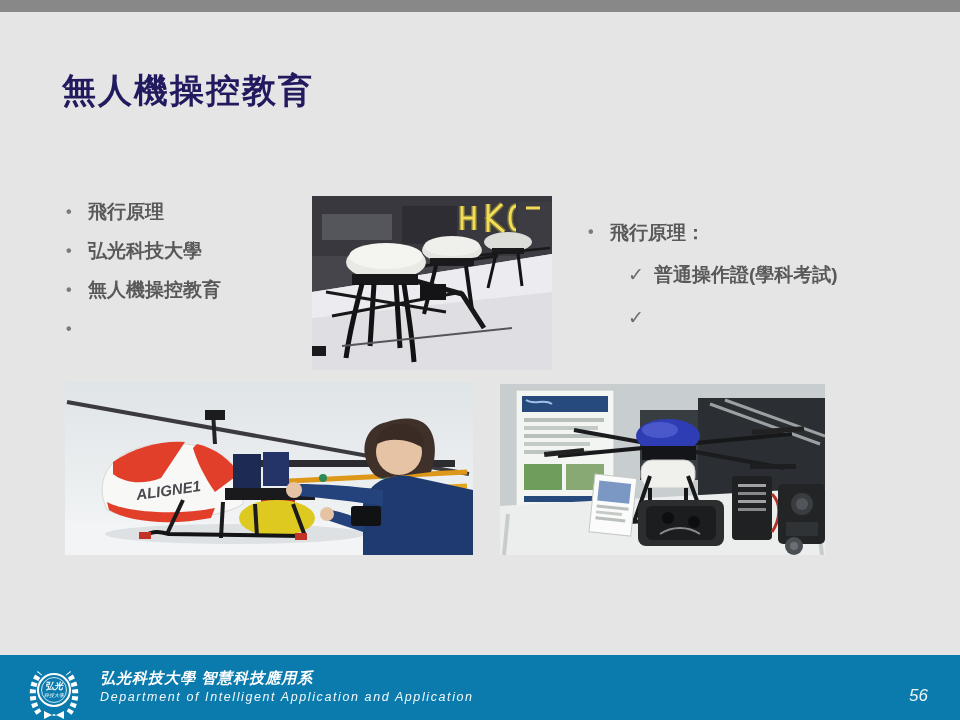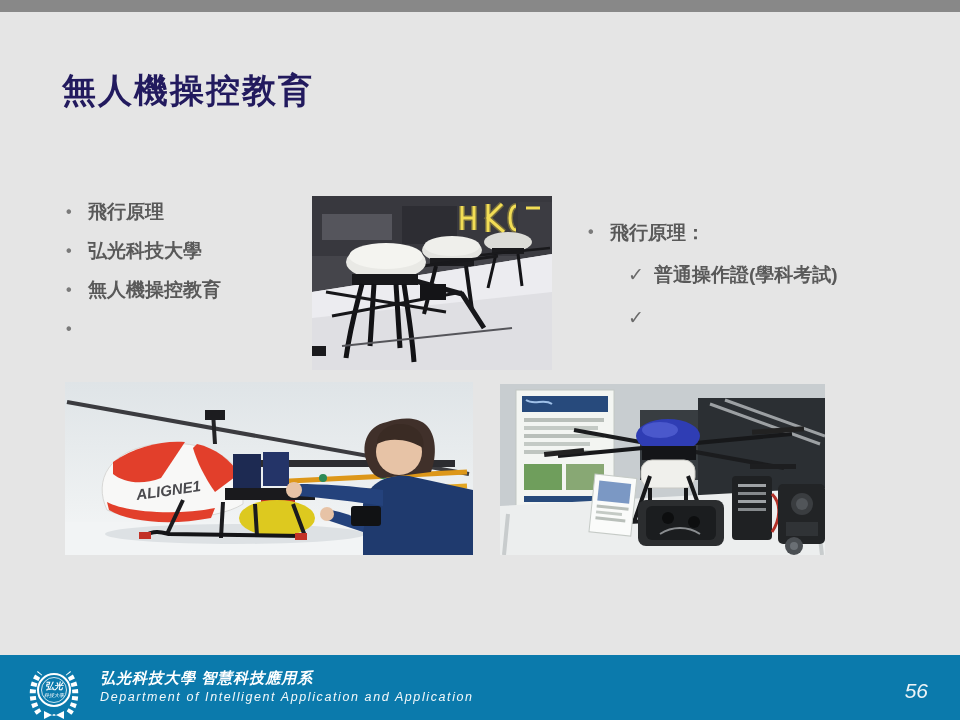--- a/index.html
+++ b/index.html
@@ -33,21 +33,21 @@
   #photo-br{left:500px;top:372px;}
   
   .footer{
     position:absolute;left:0;top:643px;width:960px;height:77px;
     background:#0B7AAC;color:#ffffff;font-style:italic;
   }
   .footer-logo{position:absolute;left:27px;top:8px;}
   .footer-org{position:absolute;left:100px;top:13px;}
   .org-zh{font-size:15px;font-weight:700;letter-spacing:1px;line-height:20px;}
   .org-en{font-size:12.5px;font-weight:400;letter-spacing:1.6px;line-height:18px;color:#F2F8FA;}
-  .page-num{position:absolute;right:32px;top:24px;font-size:21px;color:#EDF4F7;}
+  .page-num{position:absolute;right:32px;top:31px;font-size:17px;color:#EDF4F7;}
 </style>
 </head>
 <body>
 
 <div class="slide">
 
   <div class="title">無人機操控教育</div>
 
   <div class="left-list">
     <div class="bullet-row">

